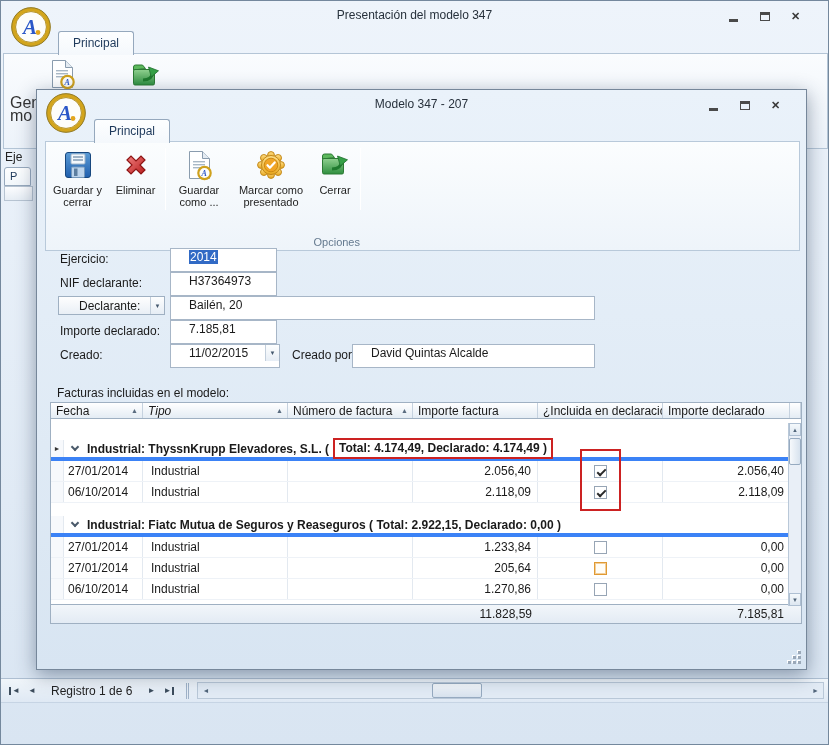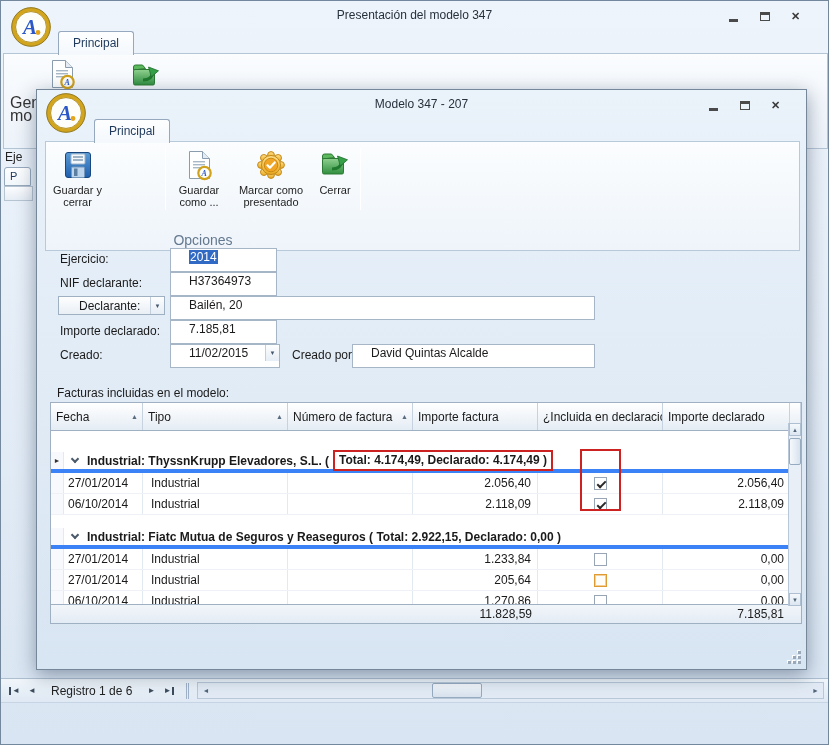--- a/index.html
+++ b/index.html
@@ -36,40 +36,40 @@
   .dlg { position:absolute; left:35px; top:88px; width:771px; height:581px; z-index:10;
          background:linear-gradient(#eaf2fa,#d8e5f2); border:1px solid #76879a;
          box-shadow:0 5px 18px rgba(30,50,80,.45); }
   .dlg .wtitle { top:7px; }
   .rib { position:absolute; left:8px; top:51px; width:755px; height:110px;
          background:linear-gradient(#fbfdfe,#eef4fa); border:1px solid #b8c9da; }
   .rbtn { position:absolute; top:4px; height:78px; display:flex; flex-direction:column; align-items:center;
           text-align:center; font-size:11px; line-height:12px; color:#1e1e1e; padding-top:3px; cursor:default; }
   .rbtn .icon32 { position:static; margin-bottom:3px; }
   .ribsep { position:absolute; top:6px; height:62px; width:1px; background:#c8d4e0; border-right:1px solid #fff; }
-  .ribcap { position:absolute; left:0; width:314px; bottom:2px; text-align:center; font-size:14px; color:#64798f; }
+  .ribcap { position:absolute; left:0; width:314px; bottom:2px; text-align:right; font-size:11px; color:#64798f; }
 
   
   .flabel { position:absolute; line-height:16px; color:#1a1a1a; }
   .finput { position:absolute; height:24px; background:#fff; border:1px solid #a7b6c7;
             padding:1px 18px; line-height:14px; overflow:hidden; white-space:nowrap; }
   .sel { background:#316ac5; color:#fff; padding:0 1px; }
   .combo { position:absolute; height:19px; background:linear-gradient(#fefefe,#e9eff6);
            border:1px solid #9fb0c2; display:flex; align-items:center; }
   .combo .ctext { flex:1; padding-left:20px; }
   .arrowbox { width:14px; height:100%; border-left:1px solid #c3cfdc; display:flex; align-items:center;
               justify-content:center; font-size:6px; color:#44586e; background:linear-gradient(#fdfefe,#e6edf5); }
   .datearrow { position:absolute; right:0; top:0; height:16px; width:14px; display:flex; align-items:center;
                justify-content:center; font-size:6px; color:#44586e; border-left:1px solid #c3cfdc;
                background:linear-gradient(#fdfefe,#e6edf5); }
 
   
   .grid { position:absolute; left:13px; top:312px; width:752px; height:222px; background:#fff;
           border:1px solid #9fb0c2; overflow:hidden; }
-  .ghead { display:flex; height:28px; border-bottom:1px solid #9fb0c2; background:linear-gradient(#ffffff,#e4ecf4); }
+  .ghead { display:flex; height:16px; border-bottom:1px solid #9fb0c2; background:linear-gradient(#ffffff,#e4ecf4); }
   .hc { display:flex; align-items:center; justify-content:space-between; padding:0 4px 0 5px;
         border-right:1px solid #c6d2df; overflow:hidden; white-space:nowrap; }
   .hc .sort { font-size:7px; color:#5a6c80; margin-left:2px; }
   .hfill { flex:1; }
   .grow { display:flex; height:21px; border-bottom:1px solid #eef2f7; align-items:center; }
   .ind { width:13px; height:100%; background:#f7f9fc; border-right:1px solid #e3e9f0;
          display:flex; align-items:center; justify-content:center; font-size:7px; color:#333; }
   .c { height:100%; line-height:20px; border-right:1px solid #e3e9f0; overflow:hidden; white-space:nowrap; }
   .c.fecha { width:79px; padding-left:4px; }
   .c.tipo { width:145px; padding-left:8px; }
@@ -282,20 +282,26 @@
 
     <div class="tab" style="left:57px;top:29px;">Principal</div>
 
     <div class="rib">
       <div class="rbtn" style="left:3px;width:57px;">
         <svg class="icon32">
             <use href="#i-save"></use>
           </svg>
         <span>Guardar y cerrar</span>
       </div>
+      <div class="rbtn" style="left:63px;width:53px;">
+        <svg class="icon32">
+            <use href="#i-del"></use>
+          </svg>
+        <span>Eliminar</span>
+      </div>
       <div class="ribsep" style="left:119px;"></div>
       <div class="rbtn" style="left:123px;width:60px;">
         <svg class="icon32">
             <use href="#i-docsave"></use>
           </svg>
         <span>Guardar como ...</span>
       </div>
       <div class="rbtn" style="left:186px;width:78px;">
         <svg class="icon32">
             <use href="#i-badge"></use>
@@ -338,21 +344,21 @@
     <div class="finput" style="left:315px;top:254px;width:243px;">David Quintas Alcalde</div>
 
     <div class="flabel" style="left:20px;top:295px;">Facturas incluidas en el modelo:</div>
 
     <div class="grid">
       <div class="ghead">
         <div class="hc" style="width:92px;">
           <span>Fecha</span>
           <span class="sort">▲</span>
         </div>
-        <div class="hc" style="width:145px;">
+        <div class="hc" style="width:145px;font-style:italic;">
           <span>Tipo</span>
           <span class="sort">▲</span>
         </div>
         <div class="hc" style="width:125px;">
           <span>Número de factura</span>
           <span class="sort">▲</span>
         </div>
         <div class="hc" style="width:125px;">
           <span>Importe factura</span>
         </div>

